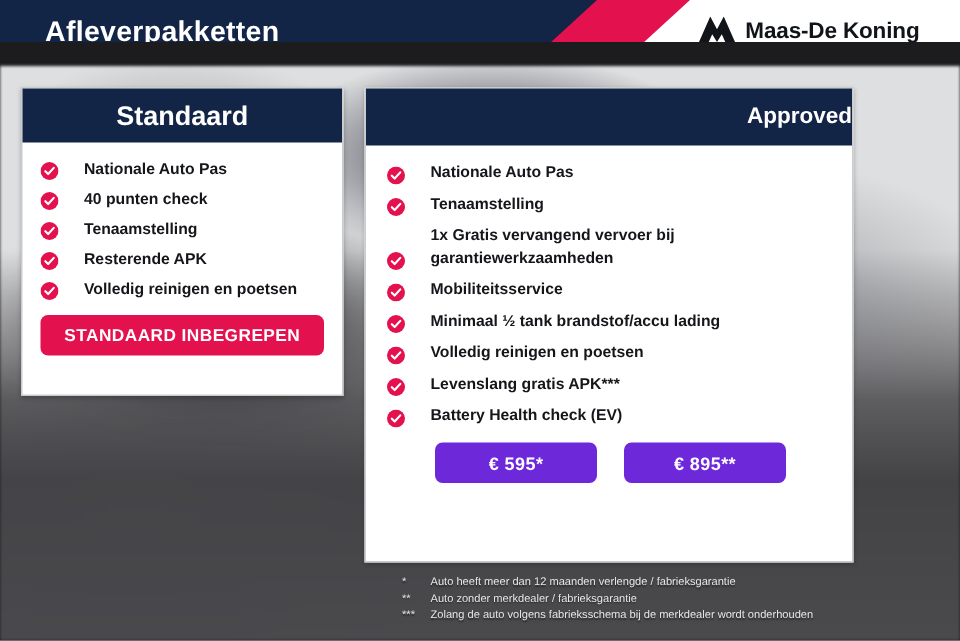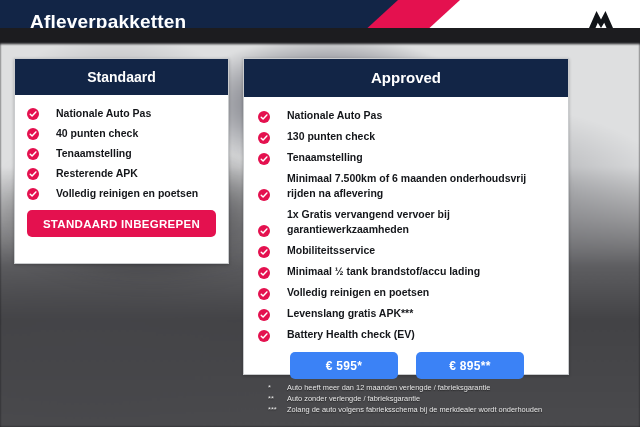--- a/index.html
+++ b/index.html
@@ -97,26 +97,26 @@
     box-shadow: 0 1px 3px rgba(0,0,0,0.25);
     z-index: 10;
   }
   .card-std { left: 14px; top: 58px; width: 215px; height: 206px; }
   .card-app { left: 243px; top: 58px; width: 326px; height: 317px; }
 
   .card-head {
     background: #122546;
     color: #ffffff;
     text-align: center;
-    font-size: 14px;
+    font-size: 18px;
     font-weight: bold;
     line-height: 36px;
     height: 36px;
   }
-  .card-head-app { line-height: 38px; height: 38px; font-size: 15px; }
+  .card-head-app { line-height: 38px; height: 38px; font-size: 15px; text-align: right; }
 
   .card-body { padding: 11px 12px 0 12px; }
   .card-body-app { padding: 11px 12px 0 14px; }
 
   ul.feature-list { list-style: none; }
   ul.feature-list li {
     display: flex;
     align-items: flex-end;
     gap: 17px;
     margin-bottom: 6px;
@@ -152,21 +152,21 @@
     cursor: pointer;
   }
   .price-row {
     display: flex;
     justify-content: center;
     gap: 18px;
     margin-top: 10px;
   }
   .btn-price {
     width: 108px; height: 27px;
-    background: #3b82f6;
+    background: #6d28d9;
     border: none;
     border-radius: 5px;
     color: #ffffff;
     font-family: "Liberation Sans", sans-serif;
     font-size: 12px;
     font-weight: bold;
     letter-spacing: 0.3px;
     cursor: pointer;
   }
 
@@ -197,20 +197,21 @@
   <div class="backdrop-dark"></div>
 
   <div class="header">
     <div class="header-navy"></div>
     <div class="header-pink"></div>
     <div class="header-title">Afleverpakketten</div>
     <div class="brand">
       <svg class="brand-mark" width="24" height="18" viewBox="0 0 24 18">
         <path d="M0 17 L7.5 0 L12 8.5 L16.5 0 L24 17 L17.5 17 L15.2 11.8 L12 17 L8.8 11.8 L6.5 17 Z" fill="#111418"></path>
       </svg>
+      <span class="brand-name">Maas-De Koning</span>
     </div>
   </div>
 
   <div class="card card-std">
     <div class="card-head">Standaard</div>
     <div class="card-body">
       <ul class="feature-list" id="std-list">
           <li>
             <svg class="check-icon" viewBox="0 0 16 16">
               <circle cx="8" cy="8" r="8" fill="#e4114f"></circle>
@@ -260,35 +261,21 @@
               <circle cx="8" cy="8" r="8" fill="#e4114f"></circle>
               <path d="M4.3 8.2 L6.8 10.7 L11.8 5.2" stroke="#ffffff" stroke-width="1.9" fill="none" stroke-linecap="round" stroke-linejoin="round"></path>
             </svg>
             <span class="feature-text">Nationale Auto Pas</span>
           </li>
           <li>
             <svg class="check-icon" viewBox="0 0 16 16">
               <circle cx="8" cy="8" r="8" fill="#e4114f"></circle>
               <path d="M4.3 8.2 L6.8 10.7 L11.8 5.2" stroke="#ffffff" stroke-width="1.9" fill="none" stroke-linecap="round" stroke-linejoin="round"></path>
             </svg>
-            <span class="feature-text">130 punten check</span>
-          </li>
-          <li>
-            <svg class="check-icon" viewBox="0 0 16 16">
-              <circle cx="8" cy="8" r="8" fill="#e4114f"></circle>
-              <path d="M4.3 8.2 L6.8 10.7 L11.8 5.2" stroke="#ffffff" stroke-width="1.9" fill="none" stroke-linecap="round" stroke-linejoin="round"></path>
-            </svg>
             <span class="feature-text">Tenaamstelling</span>
-          </li>
-          <li>
-            <svg class="check-icon" viewBox="0 0 16 16">
-              <circle cx="8" cy="8" r="8" fill="#e4114f"></circle>
-              <path d="M4.3 8.2 L6.8 10.7 L11.8 5.2" stroke="#ffffff" stroke-width="1.9" fill="none" stroke-linecap="round" stroke-linejoin="round"></path>
-            </svg>
-            <span class="feature-text">Minimaal 7.500km of 6 maanden onderhoudsvrij rijden na aflevering</span>
           </li>
           <li>
             <svg class="check-icon" viewBox="0 0 16 16">
               <circle cx="8" cy="8" r="8" fill="#e4114f"></circle>
               <path d="M4.3 8.2 L6.8 10.7 L11.8 5.2" stroke="#ffffff" stroke-width="1.9" fill="none" stroke-linecap="round" stroke-linejoin="round"></path>
             </svg>
             <span class="feature-text">1x Gratis vervangend vervoer bij garantiewerkzaamheden</span>
           </li>
           <li>
             <svg class="check-icon" viewBox="0 0 16 16">
@@ -333,21 +320,21 @@
     </div>
   </div>
 
   <div class="footnotes" id="footnotes">
       <div class="footnote">
         <span class="fn-mark">*</span>
         <span class="fn-text">Auto heeft meer dan 12 maanden verlengde / fabrieksgarantie</span>
       </div>
       <div class="footnote">
         <span class="fn-mark">**</span>
-        <span class="fn-text">Auto zonder verlengde / fabrieksgarantie</span>
+        <span class="fn-text">Auto zonder merkdealer / fabrieksgarantie</span>
       </div>
       <div class="footnote">
         <span class="fn-mark">***</span>
         <span class="fn-text">Zolang de auto volgens fabrieksschema bij de merkdealer wordt onderhouden</span>
       </div>
     </div>
 
 </div>
 
 </body></html>

